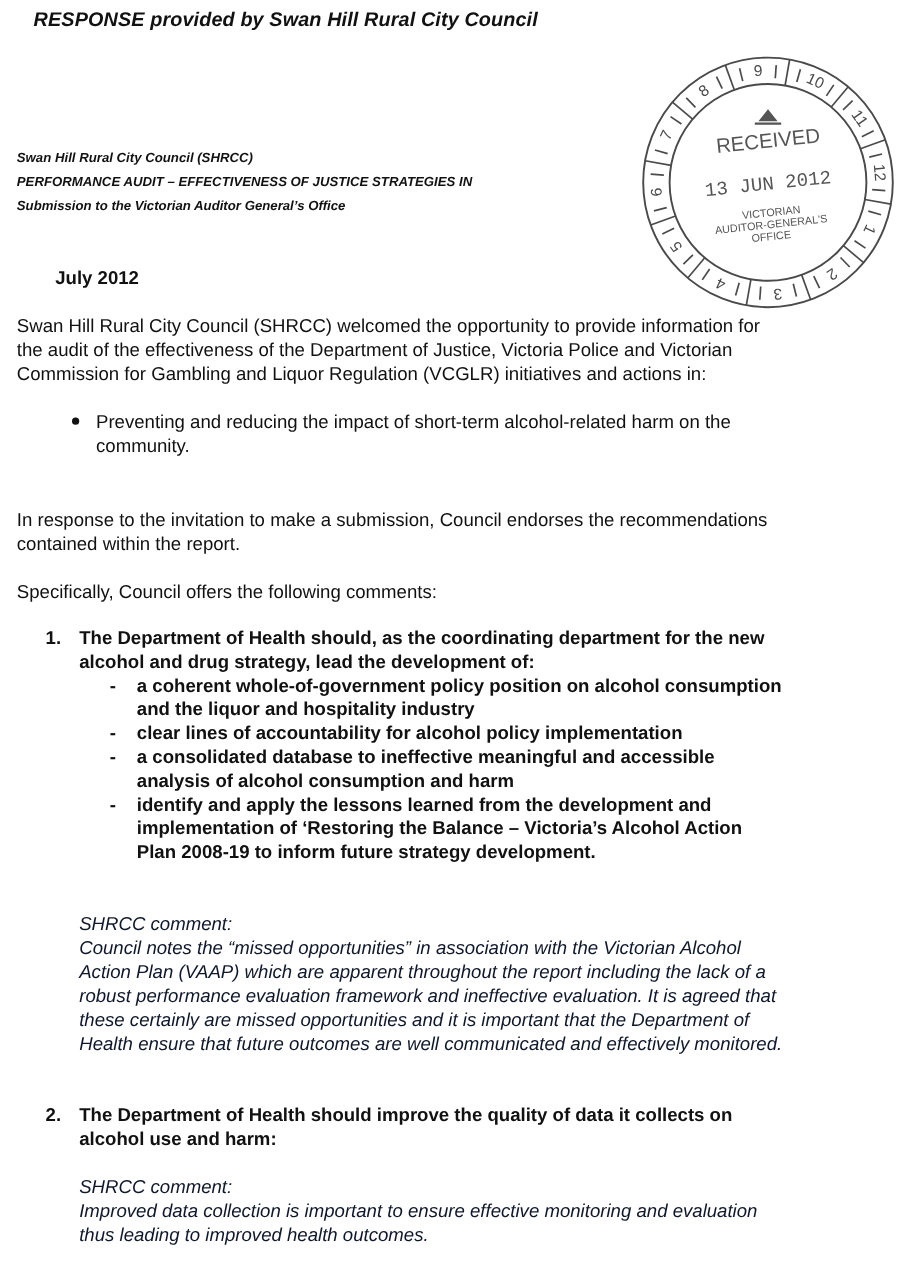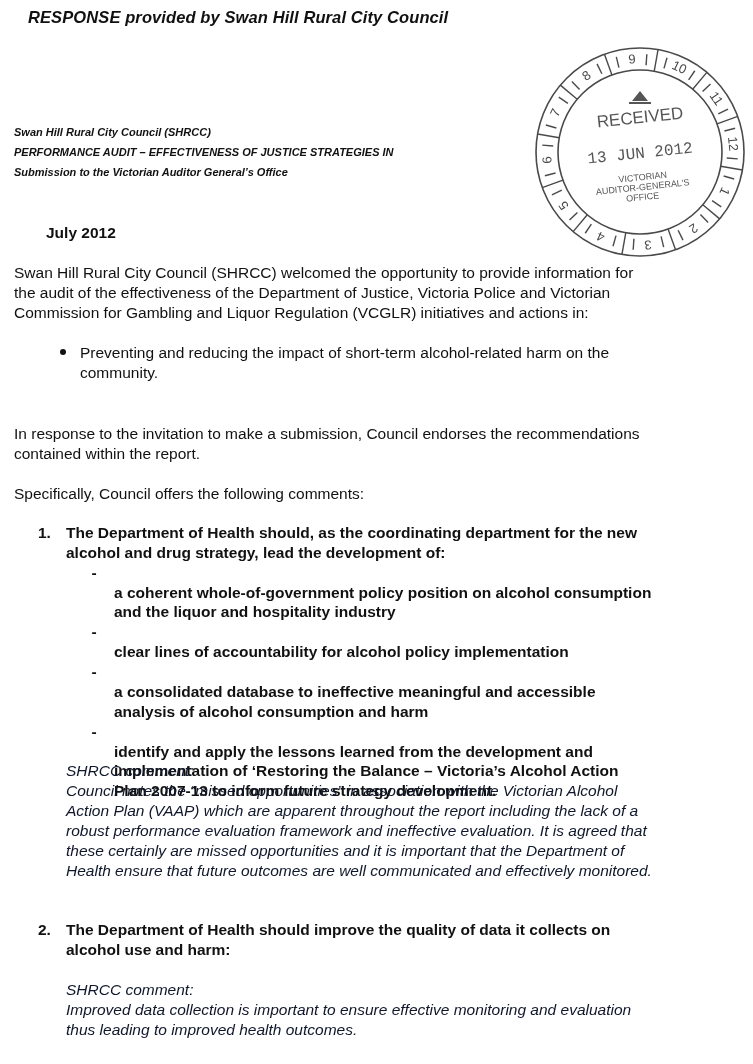--- a/index.html
+++ b/index.html
@@ -26,21 +26,21 @@
   .p2 { top: 424px; }
   .p3 { top: 484px; }
   .rec { left: 38px; font-size: 15.5px; line-height: 19.8px; font-weight: bold; width: 620px; }
   .rec1 { top: 523px; }
   .rec-row { display: flex; }
   .rec-num { width: 28px; }
   .rec-body { width: 590px; }
   .sub-list { margin-top: 0; }
   .sub-row { display: flex; }
   .sub-dash { width: 40px; text-align: center; padding-left: 16px; box-sizing: border-box; }
-  .sub-text { width: 540px; padding-left: 8px; margin-top: 20px; }
+  .sub-text { width: 540px; padding-left: 8px; }
   .comment { left: 66px; font-size: 15.5px; line-height: 20px; font-style: italic; width: 590px; color: #0f172a; }
   .c1 { top: 761px; }
   .rec2 { top: 920px; }
   .c2 { top: 980px; }
   .stamp { left: 533px; top: 45px; width: 214px; height: 214px; }
 </style>
 </head>
 <body>
 
 <div class="abs header-line">RESPONSE provided by Swan Hill Rural City Council</div>
@@ -78,21 +78,21 @@
         <div class="sub-row">
           <div class="sub-dash">-</div>
           <div class="sub-text">clear lines of accountability for alcohol policy implementation</div>
         </div>
         <div class="sub-row">
           <div class="sub-dash">-</div>
           <div class="sub-text">a consolidated database to ineffective meaningful and accessible analysis of alcohol consumption and harm</div>
         </div>
         <div class="sub-row">
           <div class="sub-dash">-</div>
-          <div class="sub-text">identify and apply the lessons learned from the development and implementation of ‘Restoring the Balance – Victoria’s Alcohol Action Plan 2007-13 to inform future strategy development.</div>
+          <div class="sub-text">identify and apply the lessons learned from the development and implementation of ‘Restoring the Balance – Victoria’s Alcohol Action Plan 2008-19 to inform future strategy development.</div>
         </div>
       </div>
     </div>
   </div>
 </div>
 
 <div class="abs comment c1">
   <div>SHRCC comment:</div>
   <div>Council notes the “missed opportunities” in association with the Victorian Alcohol Action Plan (VAAP) which are apparent throughout the report including the lack of a robust performance evaluation framework and ineffective evaluation.  It is agreed that these certainly are missed opportunities and it is important that the Department of Health ensure that future outcomes are well communicated and effectively monitored.</div>
 </div>

